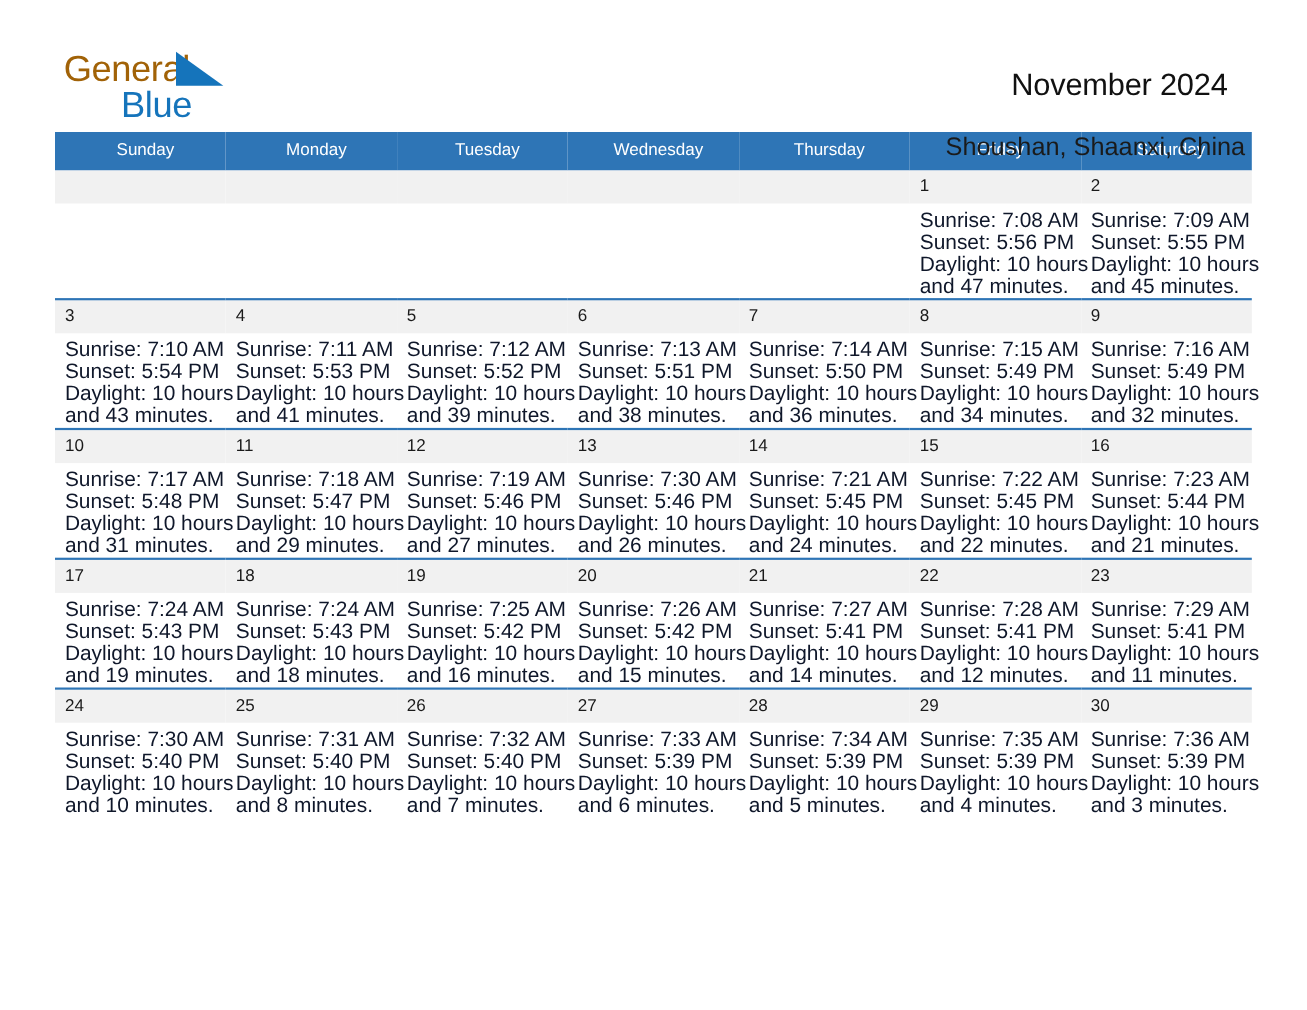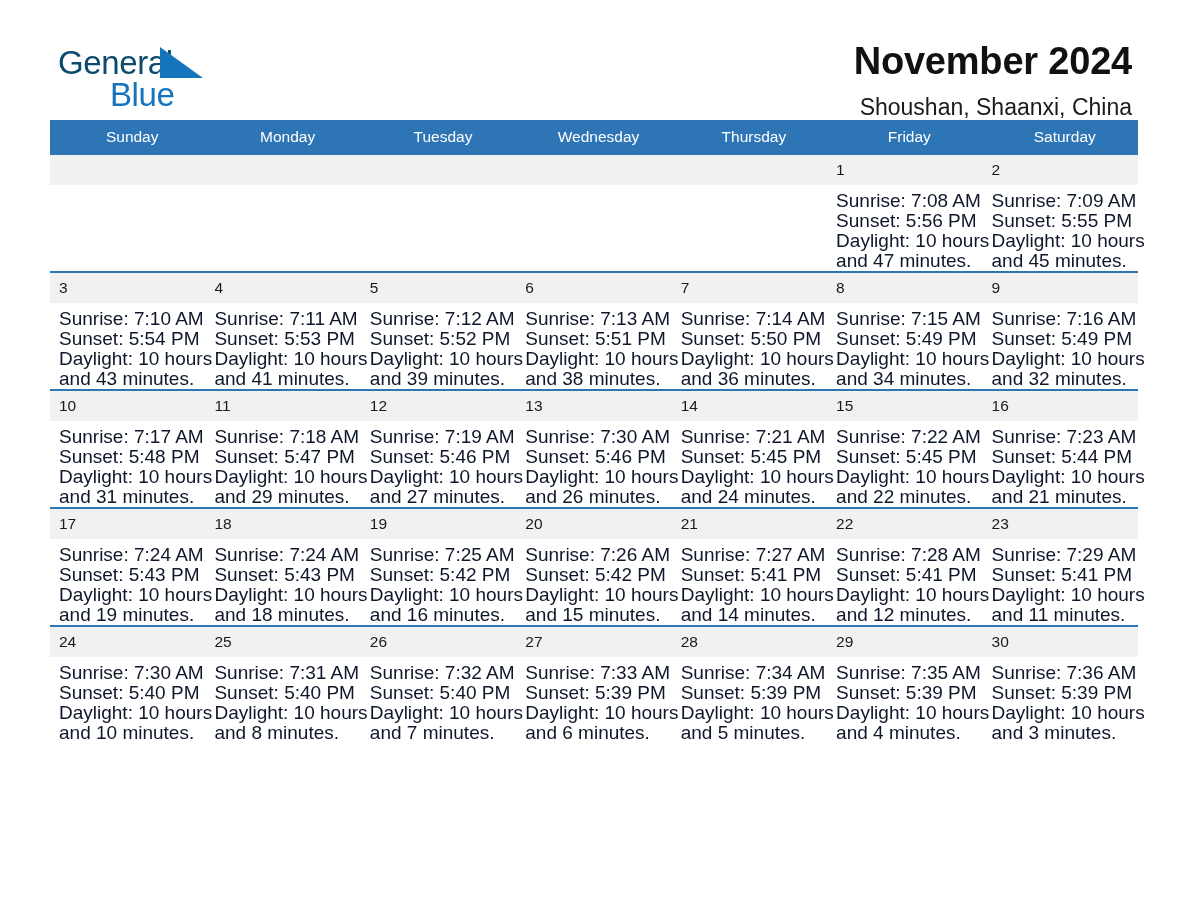--- a/index.html
+++ b/index.html
@@ -35,21 +35,21 @@
     top: 46px;
     width: 300px;
     height: 72px;
   }
   .brand-top {
     position: relative;
     display: block;
     font-size: 33px;
     line-height: 33px;
     letter-spacing: -0.4px;
-    color: #0c4a6e;
+    color: #a16207;
     font-weight: 400;
   }
   .brand-triangle {
     position: absolute;
     left: 102px;
     top: 1px;
     width: 0;
     height: 0;
     border-left: 43px solid #1574bb;
     border-top: 31px solid transparent;
@@ -62,25 +62,25 @@
     line-height: 36px;
     letter-spacing: -0.4px;
     color: #1574bb;
     font-weight: 400;
   }
   .title-block {
     text-align: right;
     padding-right: 6px;
   }
   .cal-title {
-    font-size: 38px;
+    font-size: 28px;
     line-height: 46px;
-    font-weight: 700;
+    font-weight: 400;
     color: #111111;
-    margin: 0;
+    margin: 16px;
     letter-spacing: -0.2px;
   }
   .cal-subtitle {
     font-size: 23px;
     line-height: 34px;
     font-weight: 400;
     color: #1a1a1a;
     margin: 6px 0 0 0;
   }
 

